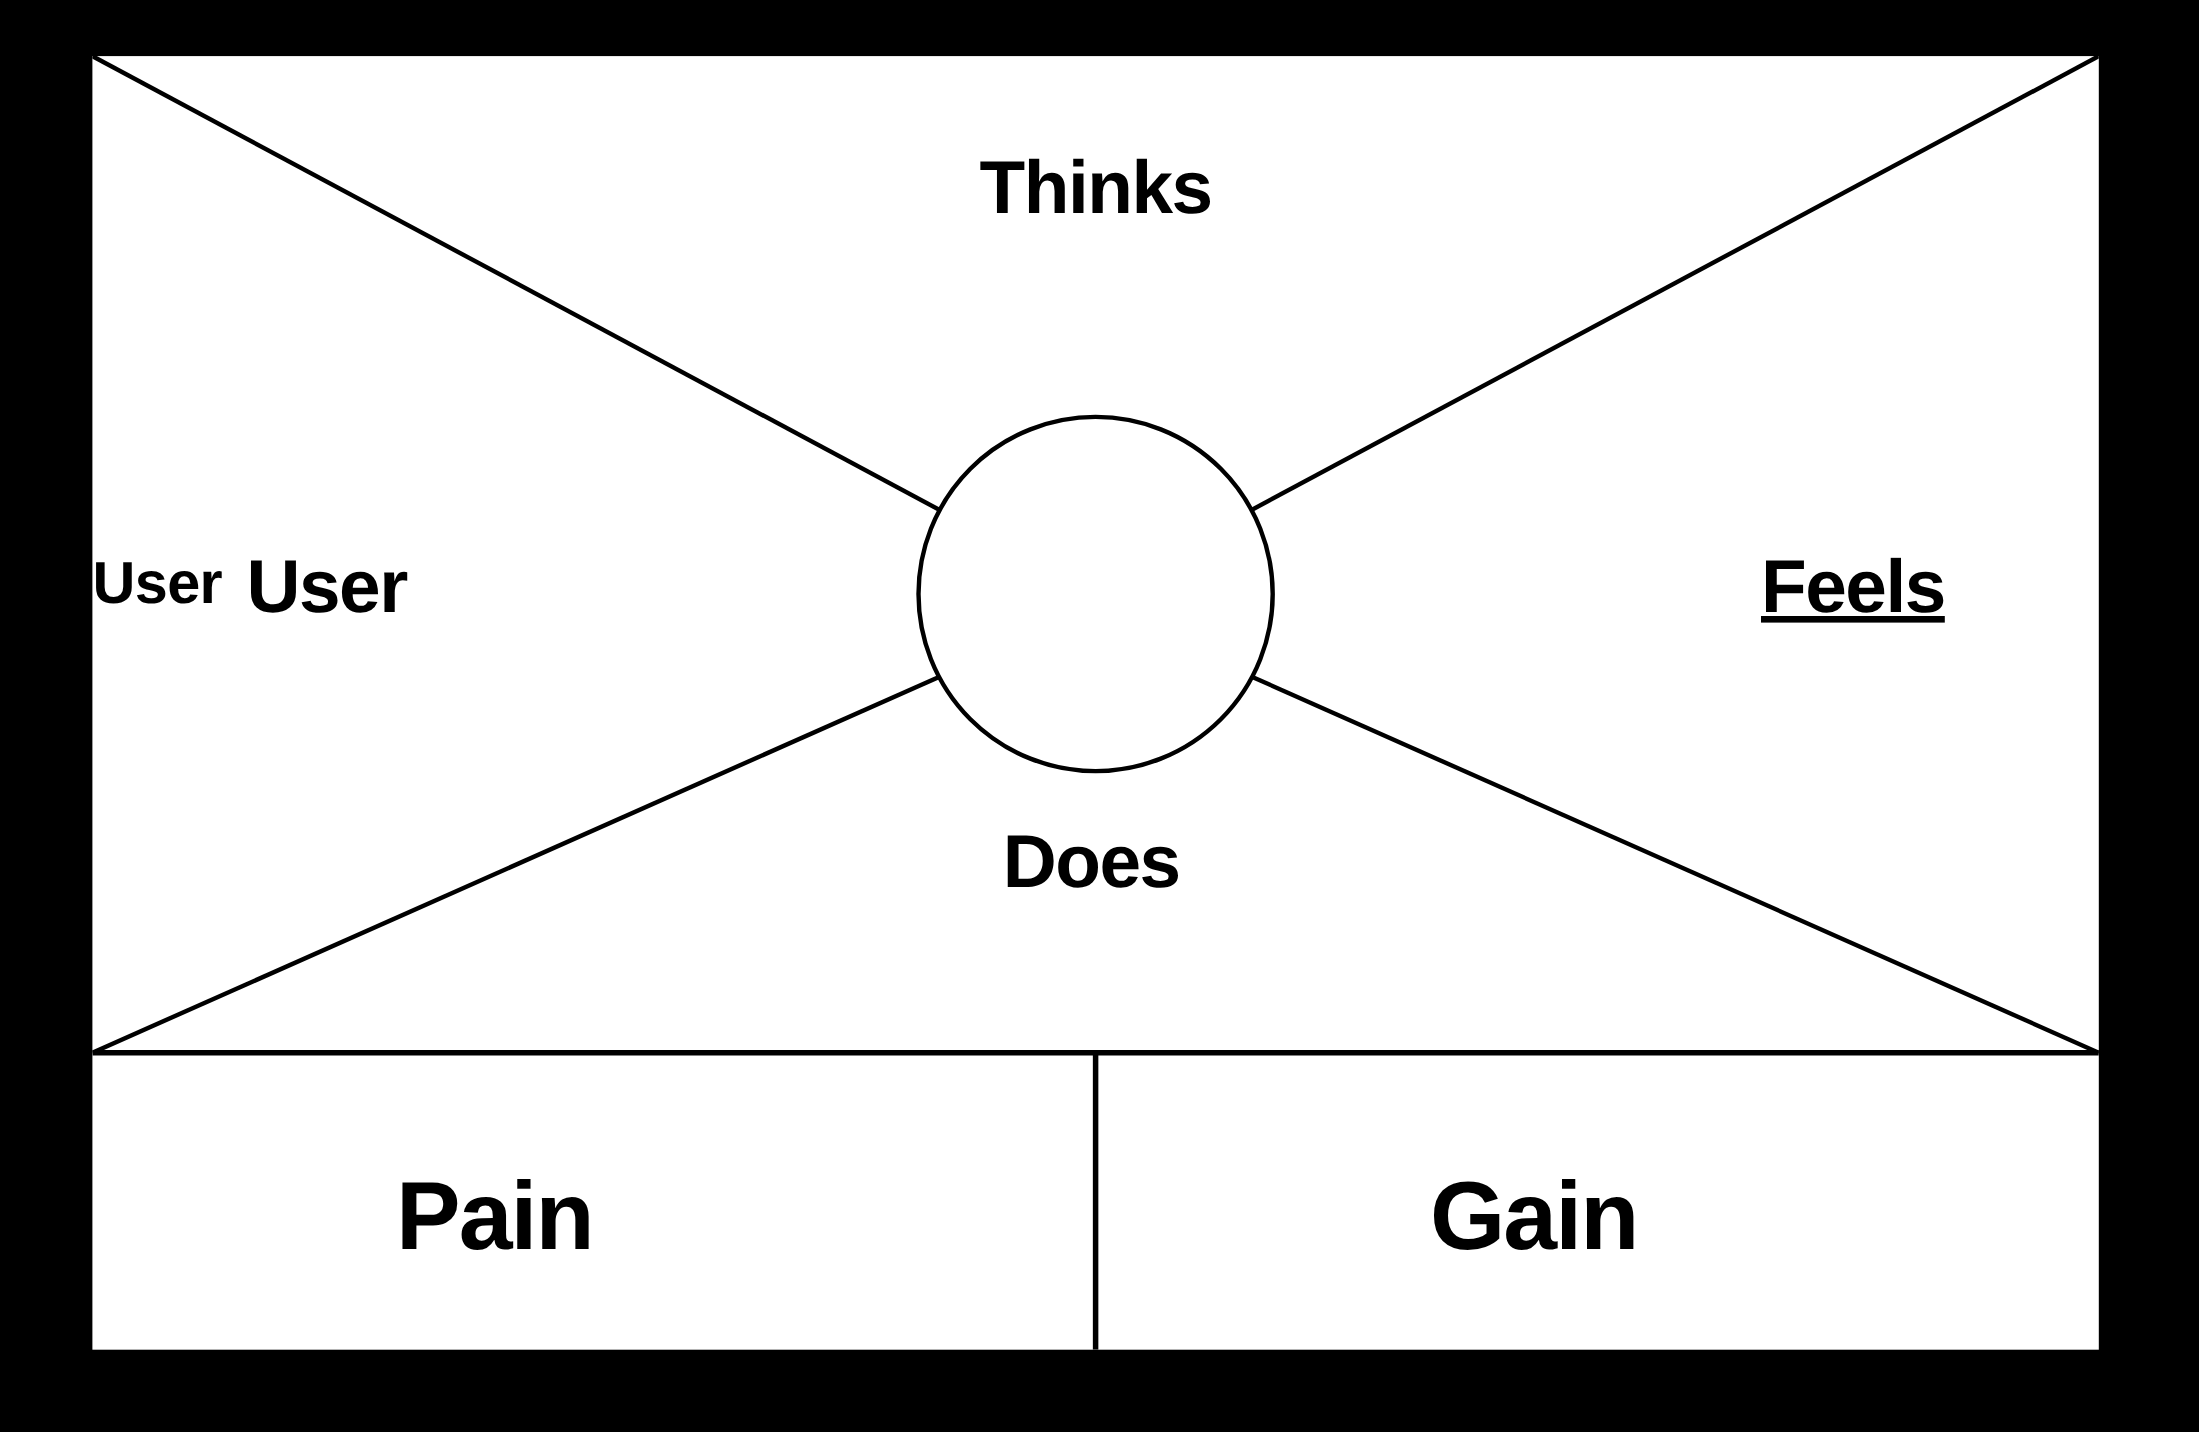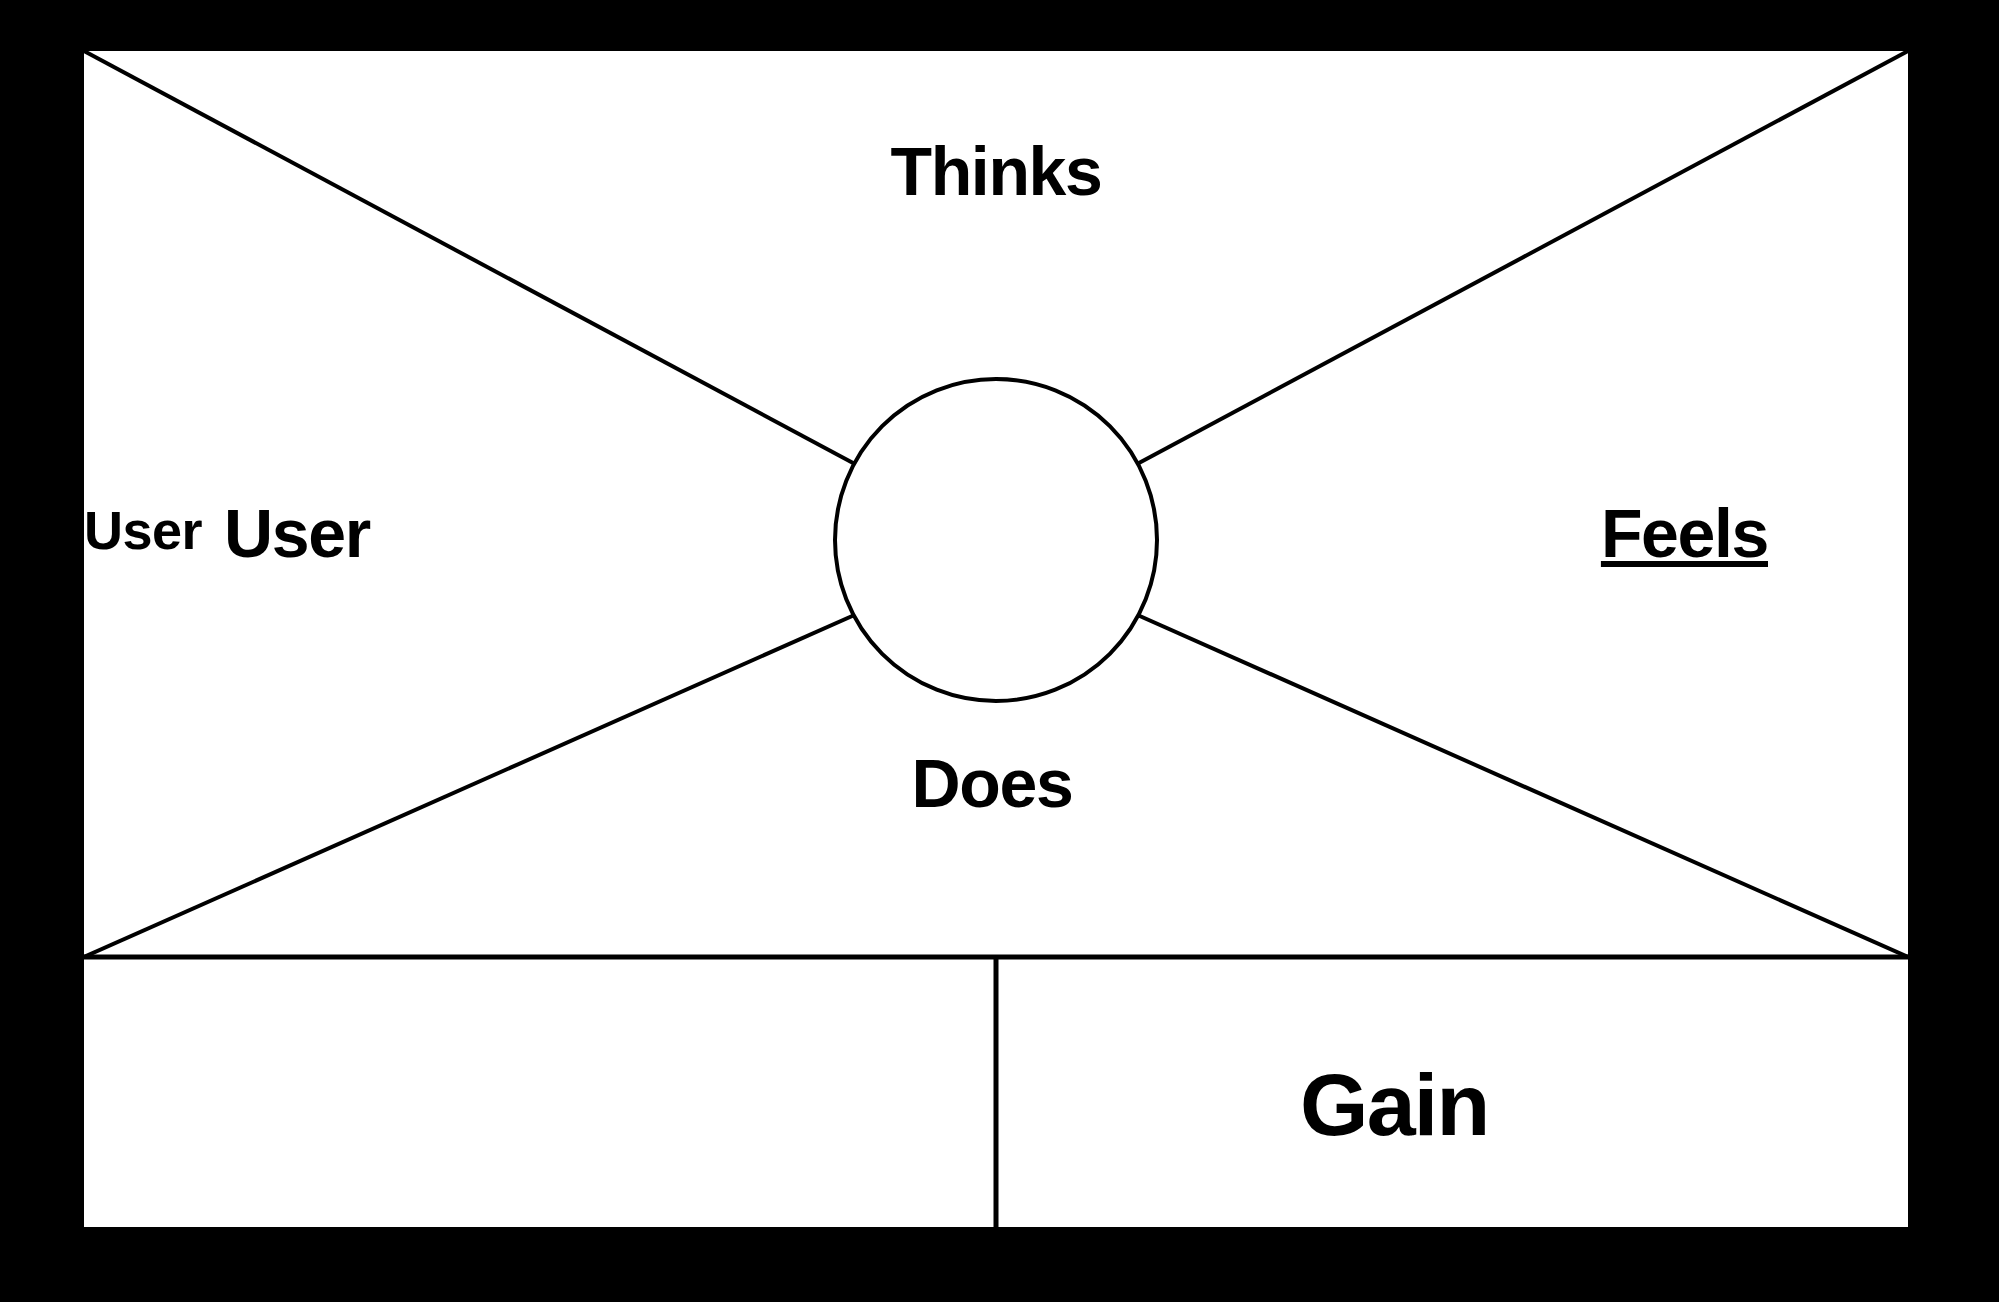--- a/index.html
+++ b/index.html
@@ -131,17 +131,18 @@
     <div class="label label-quadrant label-thinks">Thinks</div>
 
     <div class="label label-quadrant label-says">User</div>
 
     <div class="label label-quadrant label-feels">Feels</div>
 
     <div class="label label-quadrant label-does">Does</div>
 
     <div class="label label-user">User</div>
 
+    <div class="label label-bottom label-pain">Pain</div>
 
     <div class="label label-bottom label-gain">Gain</div>
 
   </div>
 </div>
 
 </body></html>

